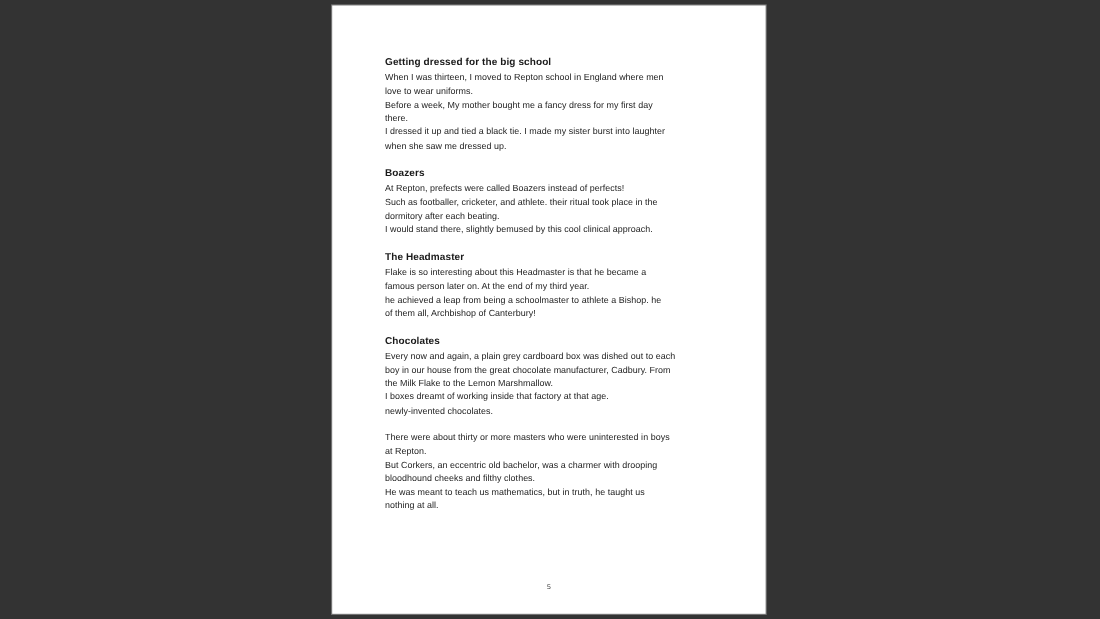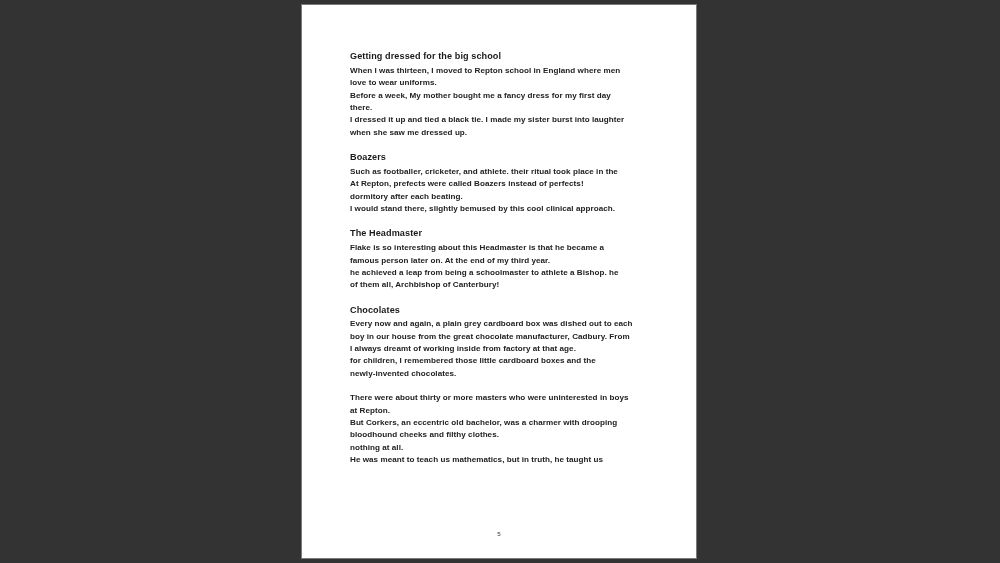--- a/index.html
+++ b/index.html
@@ -53,21 +53,21 @@
     font-size: 9.1px;
     font-weight: bold;
     color: #1a1a1a;
     line-height: 12.4px;
     margin: 0 0 2.5px 0;
     letter-spacing: 0.01em;
   }
 
   .para {
     font-size: 8.1px;
-    font-weight: bold;
+    font-weight: normal;
     color: #222222;
     line-height: 12.35px;
     margin: 0;
     letter-spacing: 0.005em;
   }
 
   .page-number {
     position: absolute;
     left: 0;
     right: 0;
@@ -90,49 +90,49 @@
         <p class="para">When I was thirteen, I moved to Repton school in England where men</p>
         <p class="para">love to wear uniforms.</p>
         <p class="para">Before a week, My mother bought me a fancy dress for my first day</p>
         <p class="para">there.</p>
         <p class="para">I dressed it up and tied a black tie. I made my sister burst into laughter</p>
         <p class="para">when she saw me dressed up.</p>
       </div>
 
       <div class="section">
         <h2 class="section-heading">Boazers</h2>
+        <p class="para">At Repton, prefects were called Boazers instead of perfects!</p>
         <p class="para">Such as footballer, cricketer, and athlete. their ritual took place in the</p>
-        <p class="para">At Repton, prefects were called Boazers instead of perfects!</p>
         <p class="para">dormitory after each beating.</p>
         <p class="para">I would stand there, slightly bemused by this cool clinical approach.</p>
       </div>
 
       <div class="section">
         <h2 class="section-heading">The Headmaster</h2>
         <p class="para">Flake is so interesting about this Headmaster is that he became a</p>
         <p class="para">famous person later on. At the end of my third year.</p>
         <p class="para">he achieved a leap from being a schoolmaster to athlete a Bishop. he</p>
         <p class="para">of them all, Archbishop of Canterbury!</p>
       </div>
 
       <div class="section">
         <h2 class="section-heading">Chocolates</h2>
         <p class="para">Every now and again, a plain grey cardboard box was dished out to each</p>
         <p class="para">boy in our house from the great chocolate manufacturer, Cadbury. From</p>
-        <p class="para">I always dreamt of working inside from factory at that age.</p>
-        <p class="para">for children, I remembered those little cardboard boxes and the</p>
+        <p class="para">the Milk Flake to the Lemon Marshmallow.</p>
+        <p class="para">I boxes dreamt of working inside that factory at that age.</p>
         <p class="para">newly-invented chocolates.</p>
       </div>
 
       <div class="section">
         <p class="para">There were about thirty or more masters who were uninterested in boys</p>
         <p class="para">at Repton.</p>
         <p class="para">But Corkers, an eccentric old bachelor, was a charmer with drooping</p>
         <p class="para">bloodhound cheeks and filthy clothes.</p>
+        <p class="para">He was meant to teach us mathematics, but in truth, he taught us</p>
         <p class="para">nothing at all.</p>
-        <p class="para">He was meant to teach us mathematics, but in truth, he taught us</p>
       </div>
 
     </div>
 
     <div class="page-number">5</div>
   </div>
 </div>
 
 </body></html>

